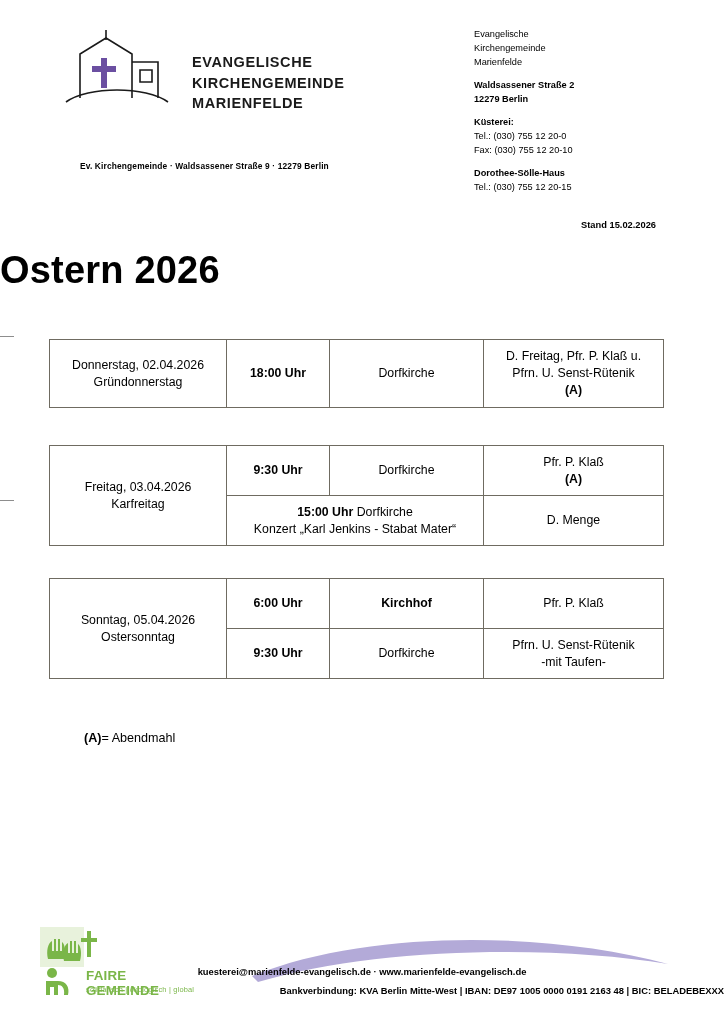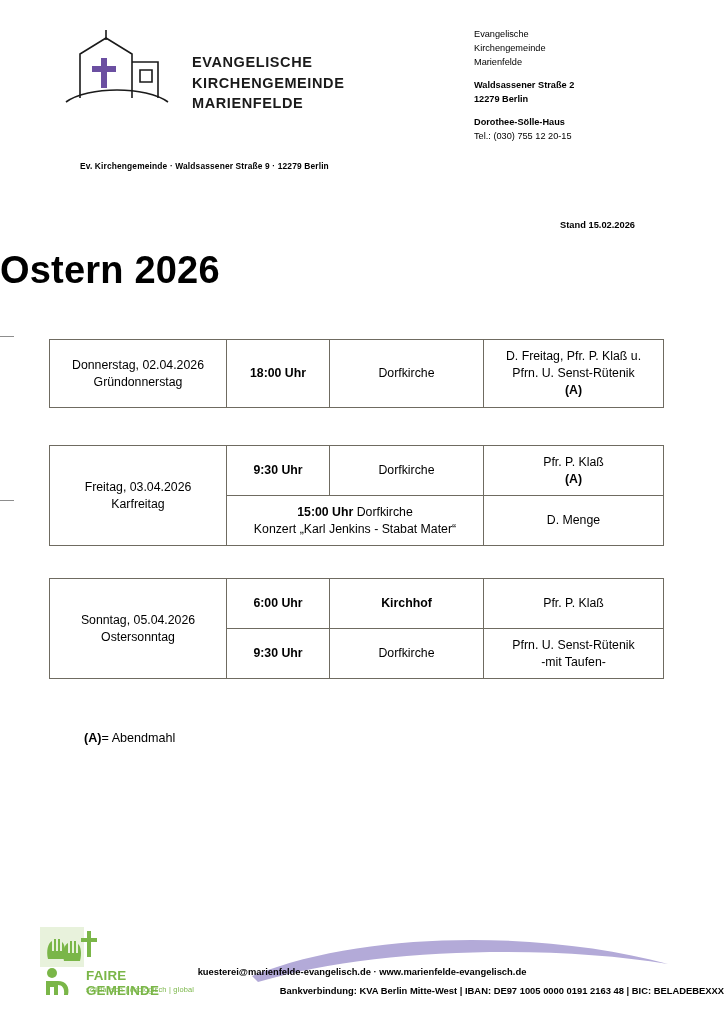--- a/index.html
+++ b/index.html
@@ -29,21 +29,21 @@
   }
   .contact-block .grp { margin-bottom:9px; }
   .contact-block .bold { font-weight:bold; }
 
   .sender-line {
     position:absolute; left:80px; top:161px;
     font-size:8.4px; font-weight:bold; letter-spacing:0.15px;
   }
 
   .stand {
-    position:absolute; right:89px; top:220px;
+    position:absolute; right:68px; top:220px;
     font-size:9.3px; font-weight:bold;
   }
 
   .doc-title {
     position:absolute; left:0; right:0; top:249px;
     font-size:38px; font-weight:bold; letter-spacing:0.2px;
   }
 
   
   .sched-table {
@@ -139,20 +139,25 @@
   <div class="grp">
     <div>Evangelische</div>
     <div>Kirchengemeinde</div>
     <div>Marienfelde</div>
   </div>
   <div class="grp">
     <div class="bold">Waldsassener Straße 2</div>
     <div class="bold">12279 Berlin</div>
   </div>
   <div class="grp">
+    <div class="bold">Küsterei:</div>
+    <div>Tel.: (030) 755 12 20-0</div>
+    <div>Fax: (030) 755 12 20-10</div>
+  </div>
+  <div class="grp">
     <div class="bold">Dorothee-Sölle-Haus</div>
     <div>Tel.: (030) 755 12 20-15</div>
   </div>
 </div>
 
 <div class="sender-line">Ev. Kirchengemeinde  ·  Waldsassener Straße 9  ·  12279 Berlin</div>
 <div class="stand">Stand 15.02.2026</div>
 
 <div class="doc-title">Ostern 2026</div>
 

